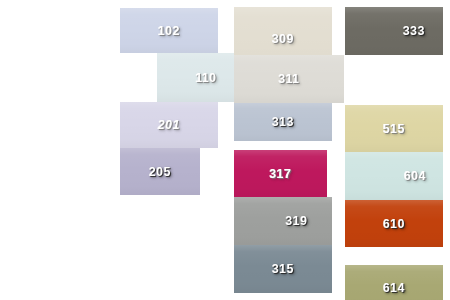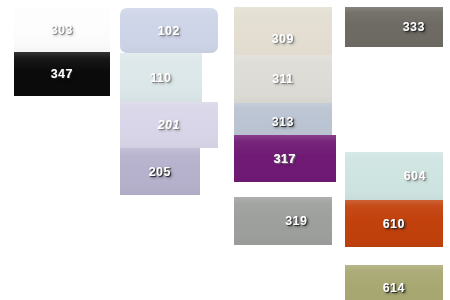--- a/index.html
+++ b/index.html
@@ -71,62 +71,60 @@
        1px 1px 0 rgba(120,120,120,0.70),
        1px 1px 2px rgba(90,90,90,0.45),
        2px 2px 3px rgba(0,0,0,0.18),
       -0.5px -0.5px 0 rgba(255,255,255,0.9);
   }
 </style>
 </head>
 <body>
 
 <div id="swatch-board">
-    <div class="swatch-column" style="left: 14px; width: 96px; height: 300px;">
-      <div class="swatch on-light" style="top: 7px; height: 45px; width: 96px; background: rgb(253, 253, 253);">
-        <span class="swatch-code">303</span>
-      </div>
-      <div class="swatch" style="top: 52px; height: 44px; width: 96px; background: rgb(11, 11, 11);">
-        <span class="swatch-code">347</span>
-      </div>
-    </div>
     <div class="swatch-column" style="left: 120px; width: 98px; height: 300px;">
-      <div class="swatch on-light" style="top: 8px; height: 45px; width: 98px; background: rgb(206, 213, 232); border-radius: 7px;">
+      <div class="swatch on-light" style="top: 8px; height: 45px; width: 98px; background: rgb(206, 213, 232);">
         <span class="swatch-code">102</span>
       </div>
-      <div class="swatch on-light" style="top: 53px; height: 49px; width: 82px; background: rgb(221, 232, 234);">
+      <div class="swatch on-light" style="top: 53px; height: 49px; width: 98px; background: rgb(221, 232, 234); margin-left: 37px;">
         <span class="swatch-code">110</span>
       </div>
       <div class="swatch on-light" style="top: 102px; height: 46px; width: 98px; background: rgb(216, 214, 232); font-style: italic;">
         <span class="swatch-code">201</span>
       </div>
       <div class="swatch" style="top: 148px; height: 47px; width: 80px; background: rgb(182, 178, 205);">
         <span class="swatch-code">205</span>
       </div>
     </div>
     <div class="swatch-column" style="left: 234px; width: 98px; height: 300px;">
       <div class="swatch on-light" style="top: 7px; height: 64px; width: 98px; background: rgb(227, 222, 209);">
         <span class="swatch-code">309</span>
       </div>
-      <div class="swatch on-light" style="top: 55px; height: 48px; width: 98px; background: rgb(222, 220, 214); justify-content: center;">
+      <div class="swatch on-light" style="top: 55px; height: 48px; width: 110px; background: rgb(222, 220, 214); justify-content: center;">
         <span class="swatch-code">311</span>
       </div>
       <div class="swatch" style="top: 103px; height: 38px; width: 98px; background: rgb(187, 196, 210);">
         <span class="swatch-code">313</span>
       </div>
-      <div class="swatch on-light" style="top: 135px; height: 47px; width: 102px; background: #701a75;">
+      <div class="swatch on-light" style="top: 150px; height: 47px; width: 93px; background: #be185d;">
         <span class="swatch-code">317</span>
       </div>
       <div class="swatch" style="top: 197px; height: 48px; width: 98px; background: rgb(158, 160, 158); padding-left: 27px;">
         <span class="swatch-code">319</span>
       </div>
+      <div class="swatch" style="top: 245px; height: 48px; width: 98px; background: rgb(123, 138, 148);">
+        <span class="swatch-code">315</span>
+      </div>
     </div>
     <div class="swatch-column" style="left: 345px; width: 98px; height: 300px;">
-      <div class="swatch" style="top: 7px; height: 40px; width: 98px; background: rgb(109, 107, 99); padding-left: 40px;">
+      <div class="swatch" style="top: 7px; height: 48px; width: 98px; background: rgb(109, 107, 99); padding-left: 40px;">
         <span class="swatch-code">333</span>
+      </div>
+      <div class="swatch on-light" style="top: 105px; height: 47px; width: 98px; background: rgb(222, 214, 164);">
+        <span class="swatch-code">515</span>
       </div>
       <div class="swatch on-light" style="top: 152px; height: 48px; width: 98px; background: rgb(207, 229, 226); padding-left: 42px;">
         <span class="swatch-code">604</span>
       </div>
       <div class="swatch" style="top: 200px; height: 47px; width: 98px; background: #c2410c;">
         <span class="swatch-code">610</span>
       </div>
       <div class="swatch" style="top: 265px; height: 46px; width: 98px; background: rgb(168, 168, 115);">
         <span class="swatch-code">614</span>
       </div>

